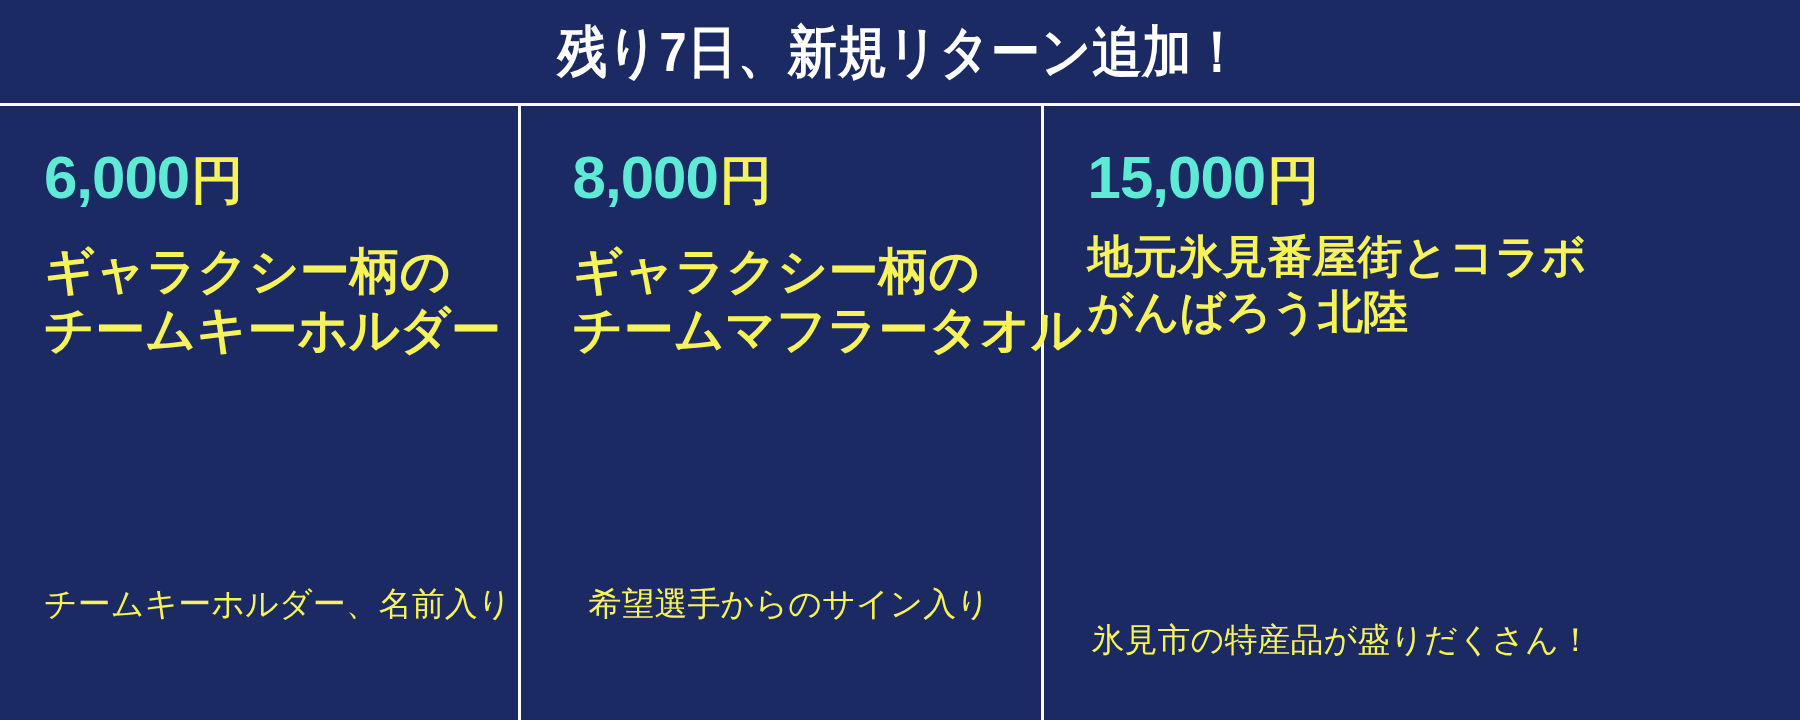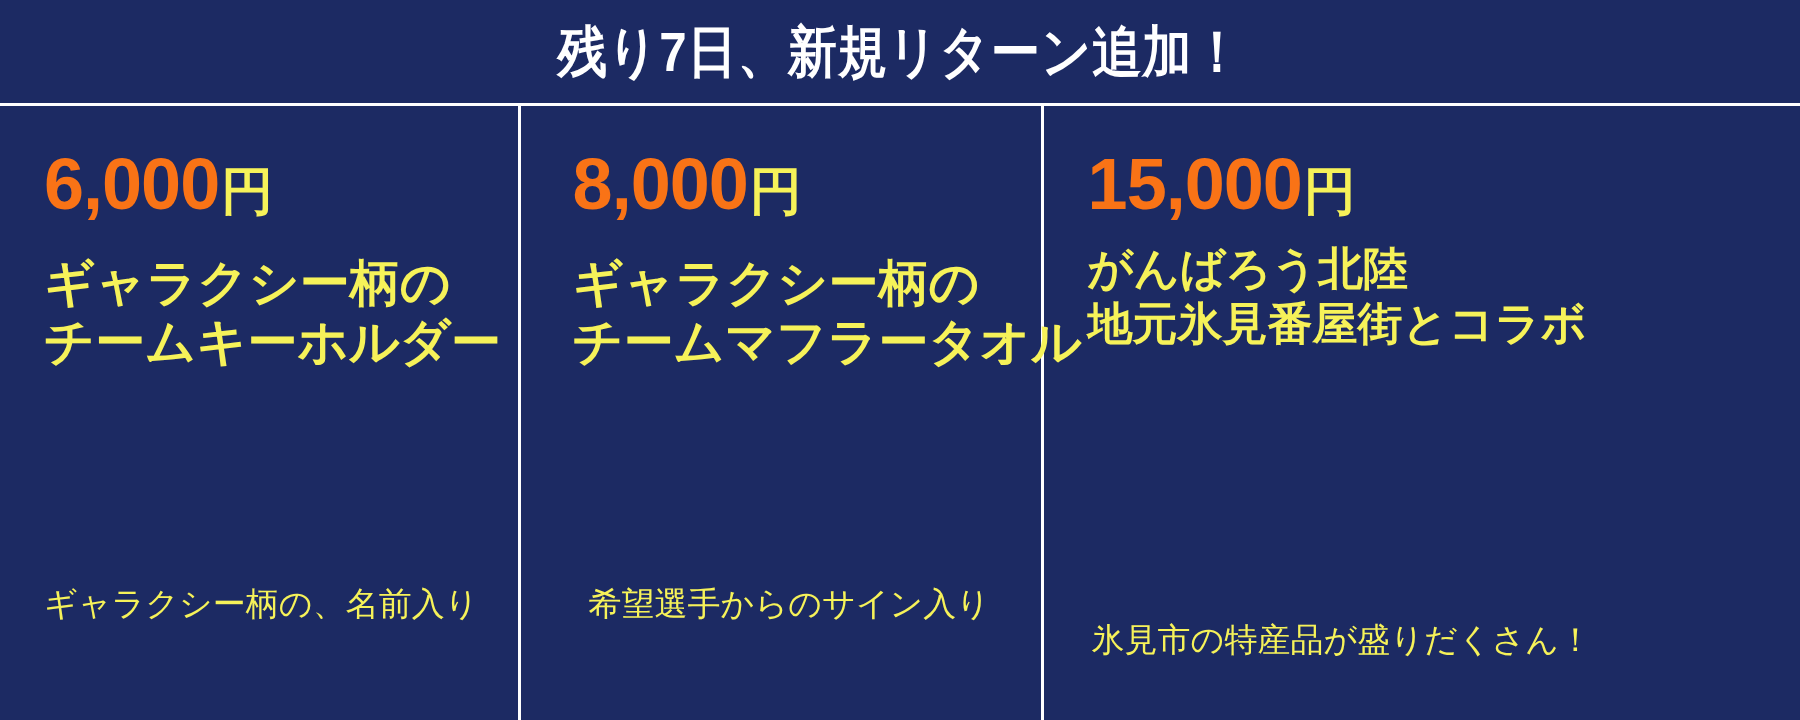--- a/index.html
+++ b/index.html
@@ -82,22 +82,22 @@
 
   
   .price-row {
     display: flex;
     align-items: baseline;
     line-height: 1;
     white-space: nowrap;
     margin-bottom: 10px;
   }
   .price-amount {
-    color: #f97316;
-    font-size: 72px;
+    color: #5eead4;
+    font-size: 60px;
     font-weight: 700;
     letter-spacing: -1px;
   }
   .price-unit {
     color: #f6f259;
     font-size: 52px;
     font-weight: 700;
     margin-left: 2px;
   }
 
@@ -149,21 +149,21 @@
 
     <div class="col col-1">
       <div class="price-row">
         <span class="price-amount">6,000</span>
         <span class="price-unit">円</span>
       </div>
       <div class="product-lines">
         <div class="product-line">ギャラクシー柄の</div>
         <div class="product-line">チームキーホルダー</div>
       </div>
-      <div class="note">ギャラクシー柄の、名前入り</div>
+      <div class="note">チームキーホルダー、名前入り</div>
     </div>
 
     <div class="divider"></div>
 
     <div class="col col-2">
       <div class="price-row">
         <span class="price-amount">8,000</span>
         <span class="price-unit">円</span>
       </div>
       <div class="product-lines">
@@ -174,20 +174,20 @@
     </div>
 
     <div class="divider"></div>
 
     <div class="col col-3">
       <div class="price-row">
         <span class="price-amount">15,000</span>
         <span class="price-unit">円</span>
       </div>
       <div class="product-lines">
+        <div class="product-line">地元氷見番屋街とコラボ</div>
         <div class="product-line">がんばろう北陸</div>
-        <div class="product-line">地元氷見番屋街とコラボ</div>
       </div>
       <div class="note">氷見市の特産品が盛りだくさん！</div>
     </div>
 
   </div>
 </div>
 
 </body></html>

